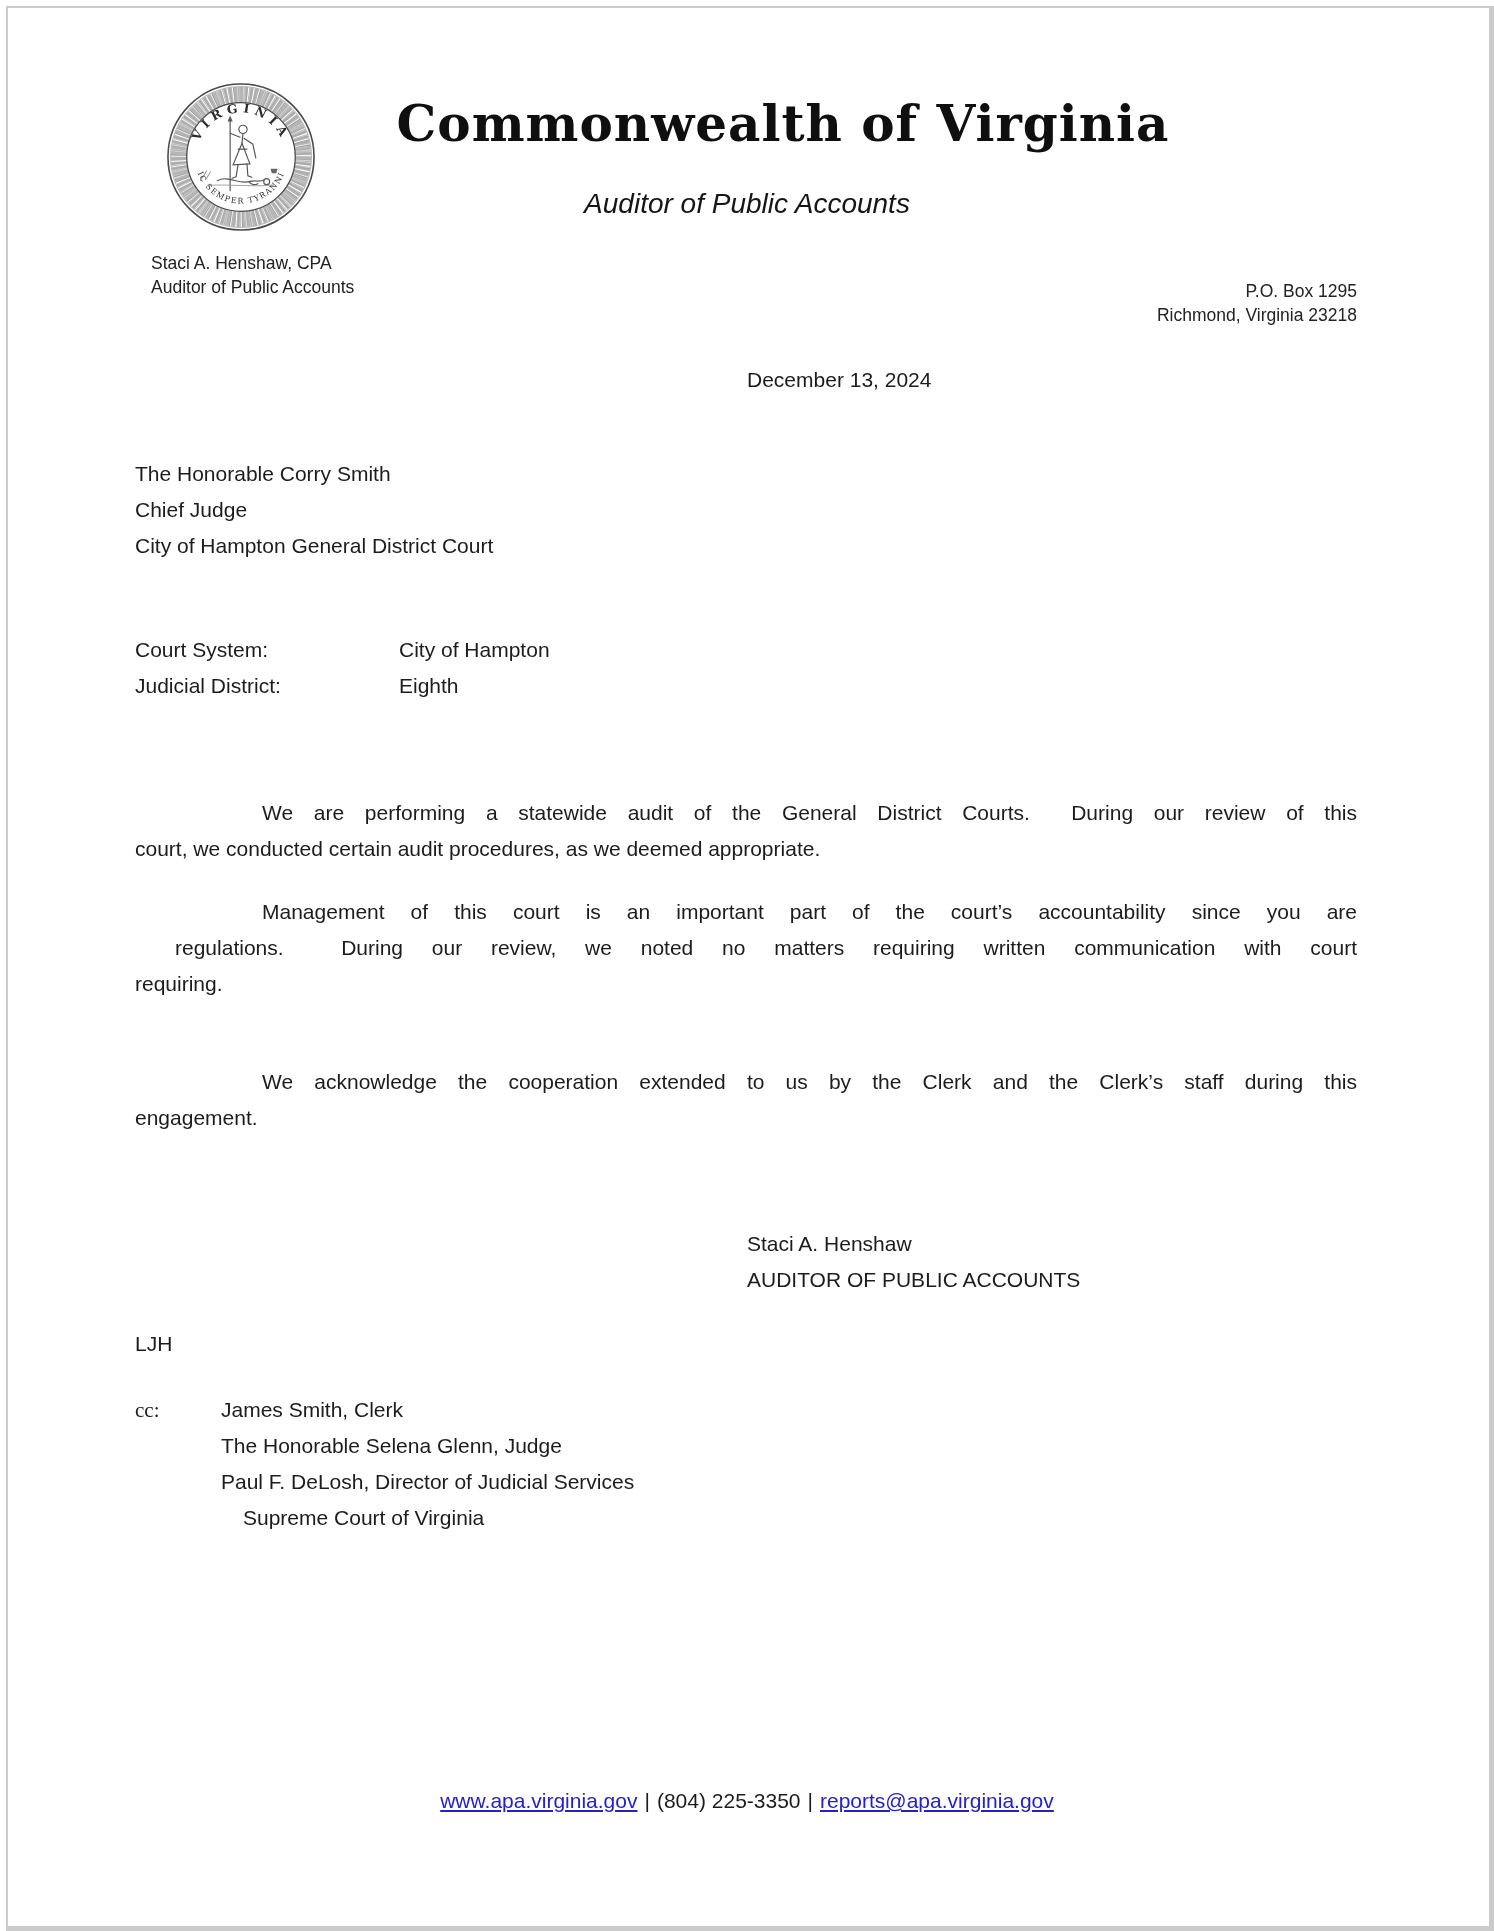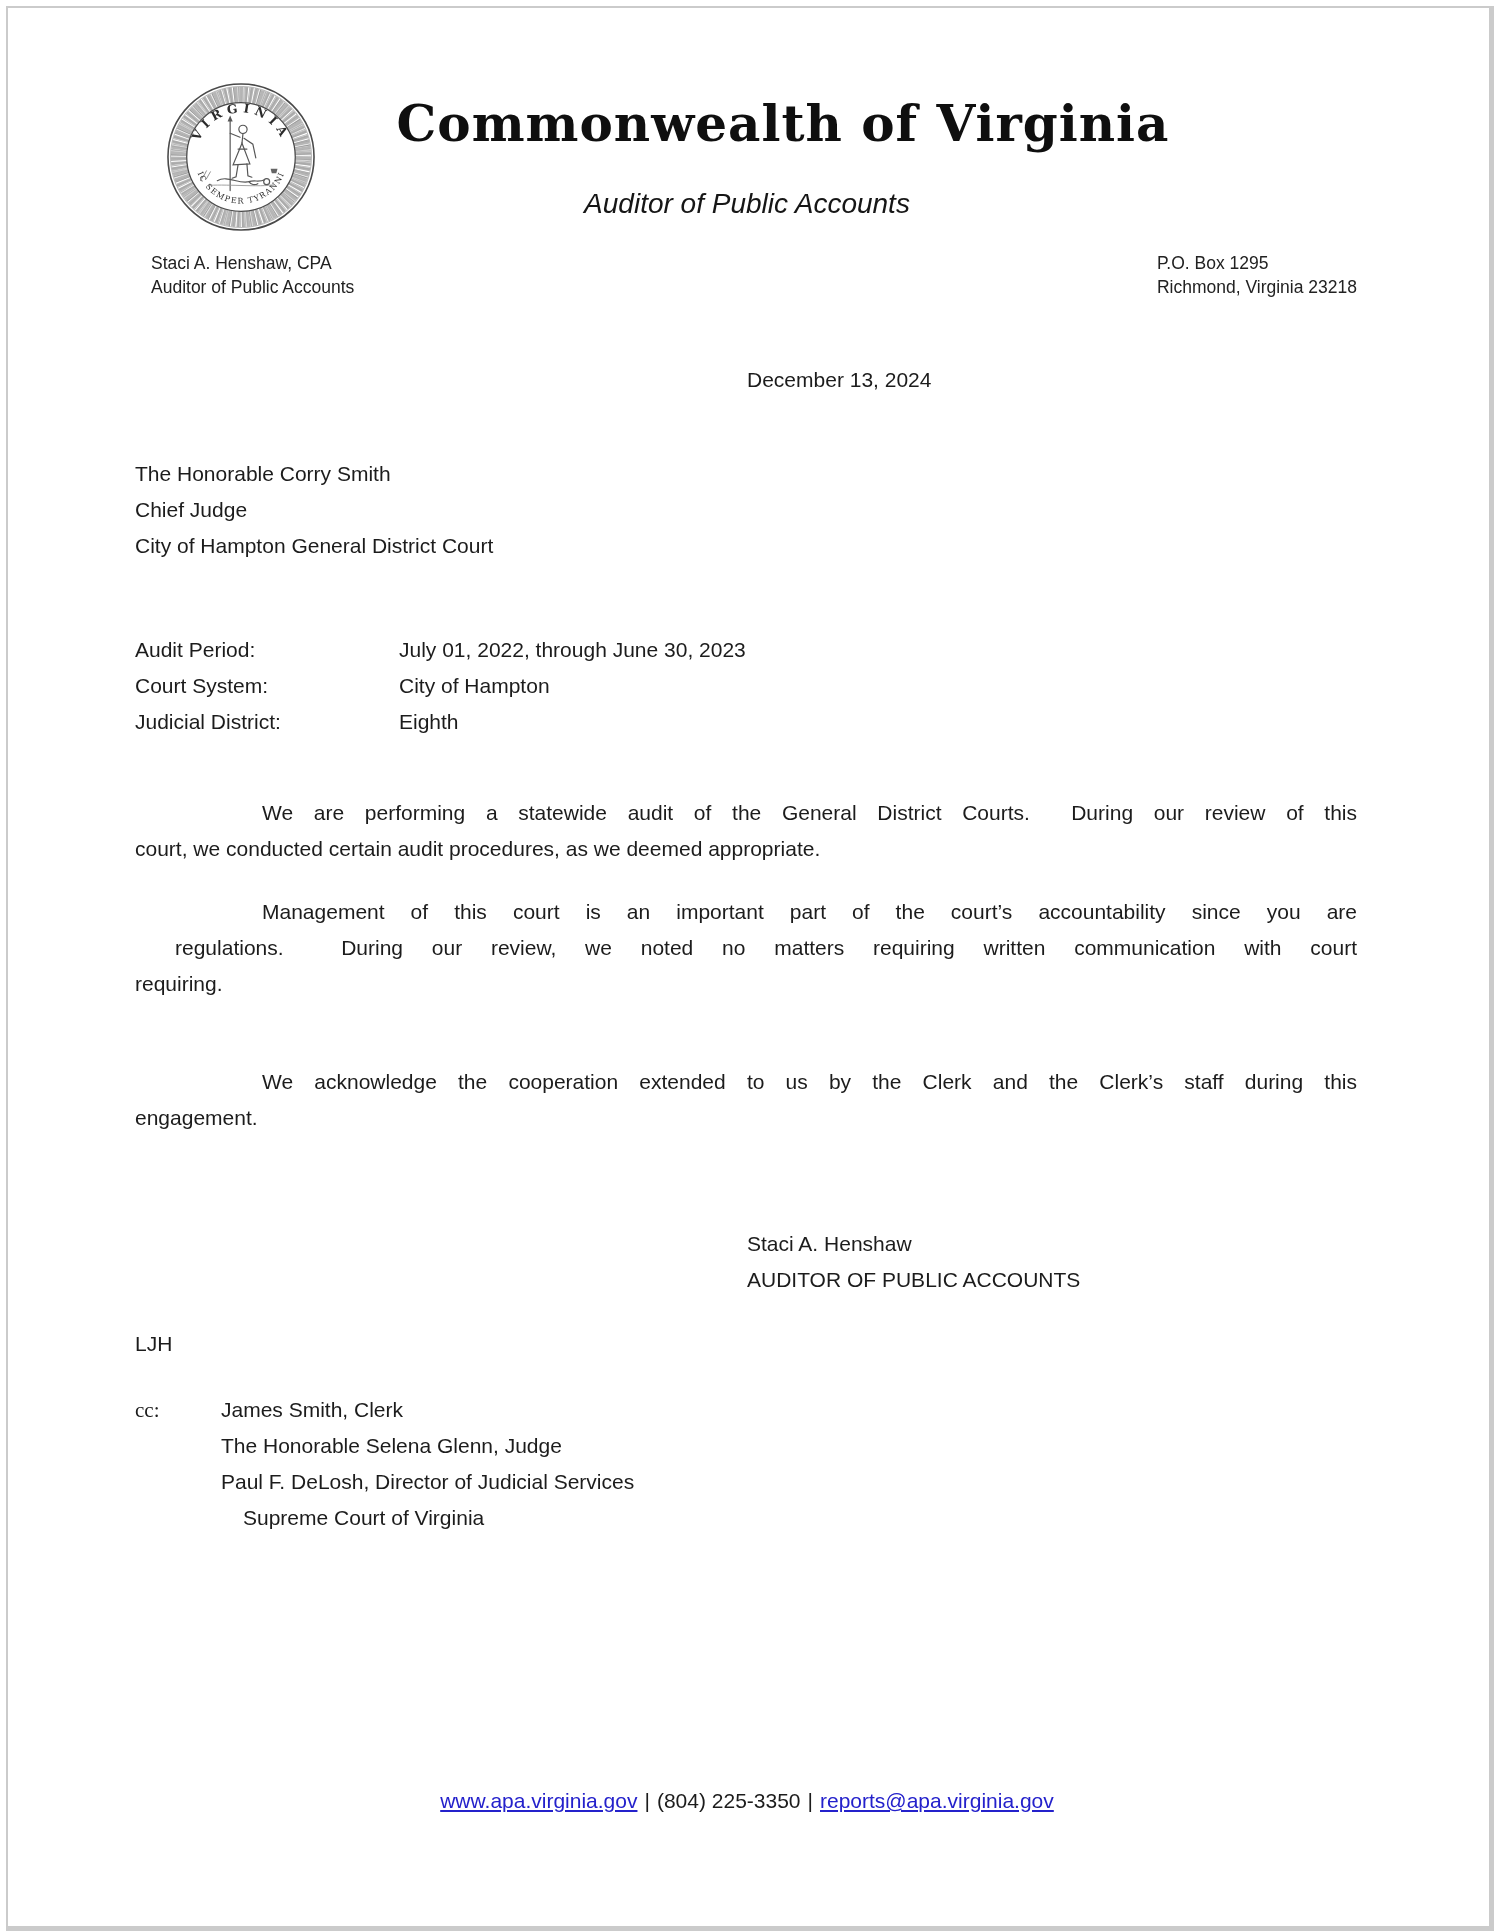--- a/index.html
+++ b/index.html
@@ -24,21 +24,21 @@
     text-align:center;
     font-family:"DejaVu Serif",serif;font-weight:bold;
     font-size:50px;line-height:1.1;color:#0f0f0f;letter-spacing:1px;padding-left:36px;
   }
   .subtitle{
     position:absolute;left:0;width:100%;top:188px;
     text-align:center;font-style:italic;font-size:28px;color:#161616;
   }
   .contact{position:absolute;top:251px;font-size:17.5px;line-height:24px;color:#222;}
   .contact-left{left:151px;}
-  .contact-right{right:137px;text-align:left;}
+  .contact-right{right:137px;text-align:right;margin-top:28px;}
   .date{position:absolute;left:747px;top:362px;font-size:21px;line-height:36px;}
   .recipient{position:absolute;left:135px;top:456px;font-size:21px;line-height:36px;}
   .audit{position:absolute;left:135px;top:632px;font-size:21px;line-height:36px;}
   .audit .row{display:flex;}
   .audit .lbl{width:264px;flex:none;}
   .para{position:absolute;left:135px;width:1222px;font-size:21px;line-height:36px;}
   .p1{top:795px;}
   .p2{top:894px;}
   .p3{top:1064px;}
   .line.j{text-align:justify;text-align-last:justify;margin-left:40px;}
@@ -114,24 +114,20 @@
   <div class="date">December 13, 2024</div>
 
   <div class="recipient">
     <div>The Honorable Corry Smith</div>
     <div>Chief Judge</div>
     <div>City of Hampton General District Court</div>
   </div>
 
   <div class="audit">
     <div class="row">
-      <div class="lbl">Audit Period:</div>
-      <div>July 01, 2022, through June 30, 2023</div>
-    </div>
-    <div class="row">
       <div class="lbl">Court System:</div>
       <div>City of Hampton</div>
     </div>
     <div class="row">
       <div class="lbl">Judicial District:</div>
       <div>Eighth</div>
     </div>
   </div>
 
   <div class="para p1">

